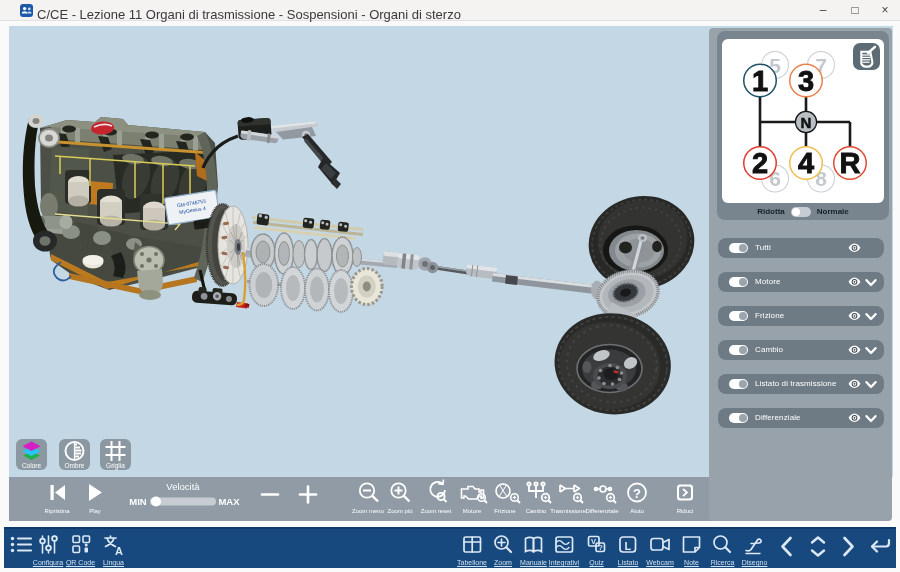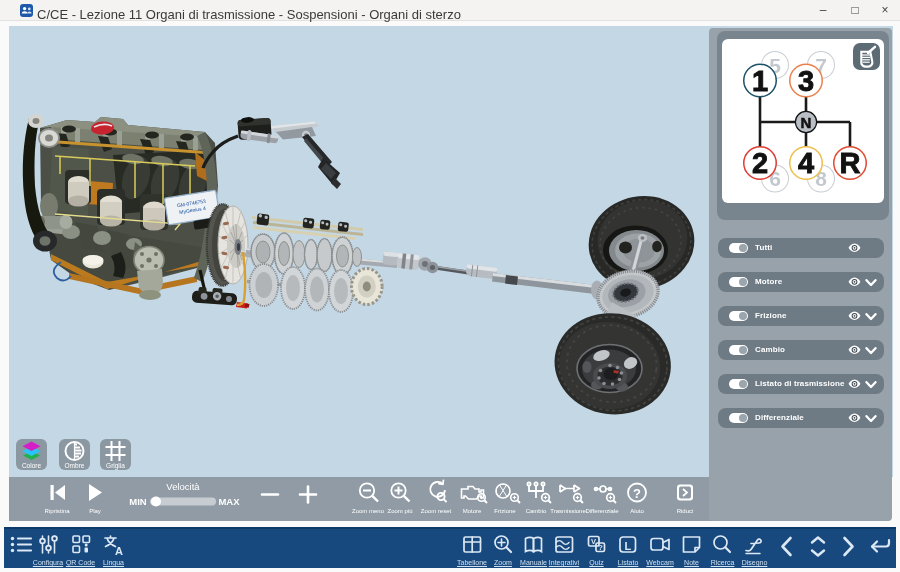--- a/index.html
+++ b/index.html
@@ -43,21 +43,21 @@
   margin:0 6px; position:relative; }
 #rdpill::after { content:""; position:absolute; left:1px; top:1px; width:8px;
   height:8px; border-radius:50%; background:#fff; }
 .row { position:absolute; left:9px; width:166px; height:20px; background:#6e7b85;
   border-radius:8px; }
 .row .tgl { position:absolute; left:11px; top:5px; width:19px; height:10px;
   background:#fff; border-radius:5px; }
 .row .tgl::after { content:""; position:absolute; right:1px; top:1px; width:8px;
   height:8px; border-radius:50%; background:#9aa5ad; }
 .row .txt { position:absolute; left:37px; top:0; height:20px; line-height:20px;
-  font-size:8px; font-weight:bold; color:#fff; letter-spacing:0.1px; }
+  font-size:8px; font-weight:normal; color:#fff; letter-spacing:0.1px; }
 .row .eye { position:absolute; left:130px; top:4px; width:13px; height:12px; }
 .row .chv { position:absolute; left:147px; top:6.5px; width:12px; height:8px; }
 
 #taskbar { position:absolute; left:4px; top:527px; width:892px; height:41px;
   background:#17497e; border-top:2px solid #0d3a6b; }
 .tb-lbl { position:absolute; top:30px; font-size:7px; color:#cfe0f0;
   text-decoration:underline; transform:translateX(-50%); }
 </style>
 </head>
 <body>
@@ -631,20 +631,25 @@
             <path d="M8.3 8.8 h9 l2 9.8 a4.2 4.2 0 0 1 -4 5 h-3 a4.2 4.2 0 0 1 -4 -5 Z" fill="none" stroke="#fff" stroke-width="2.1"></path>
             <g stroke="#fff" stroke-width="1.2">
               <path d="M8.6 12 h8.6"></path>
                 <path d="M8.9 14.4 h8.2"></path>
                 <path d="M9.2 16.8 h7.7"></path>
                 <path d="M9.6 19.2 h7"></path>
             </g>
           </svg>
         </div>
       </div>
+      <div id="rdstrip">
+          <span>Ridotta</span>
+          <span id="rdpill"></span>
+          <span>Normale</span>
+        </div>
     </div>
     <div class="row" style="top:210px;">
         <div class="tgl"></div>
         <div class="txt">Tutti</div>
         <div class="eye">
           <svg width="13" height="12" viewBox="0 0 13 12">
             <path d="M6.5 1.6 C3.6 1.6 1.5 3.9 0.6 5.8 C1.5 7.7 3.6 10 6.5 10 C9.4 10 11.5 7.7 12.4 5.8 C11.5 3.9 9.4 1.6 6.5 1.6 Z" fill="#fff"></path>
             <circle cx="6.5" cy="5.8" r="2.9" fill="#3c4850"></circle>
             <circle cx="6.5" cy="5.8" r="1.9" fill="#fff"></circle>
             <circle cx="6.5" cy="5.8" r="0.9" fill="#3c4850"></circle>

